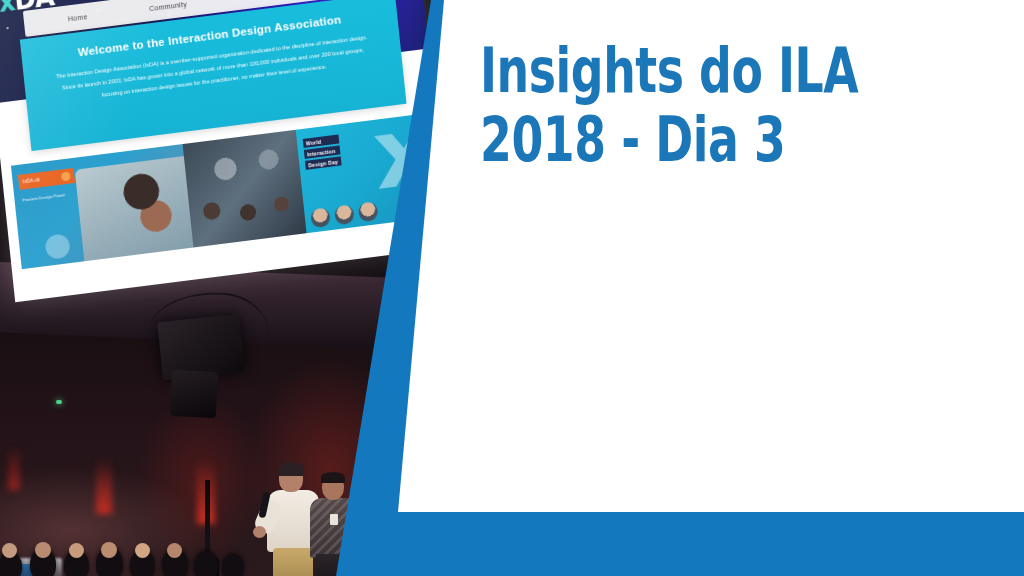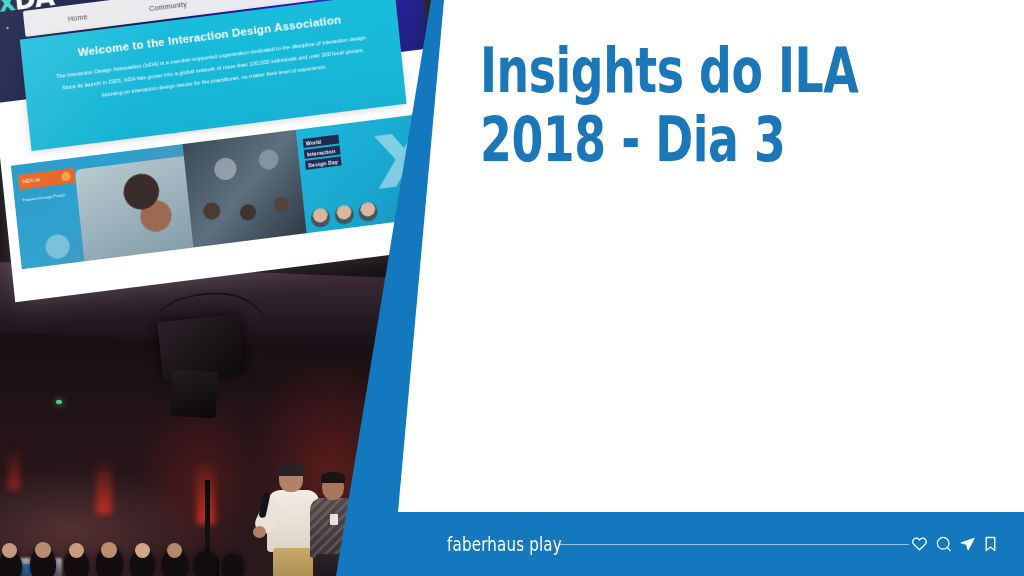--- a/index.html
+++ b/index.html
@@ -606,41 +606,14 @@
       <div class="screen-glare"></div>
     </div>
   </div>
 
   <div class="blue-area"></div>
 
   <div class="white-card">
     <div class="title"><span>Insights do ILA</span><br><span>2018 - Dia 3</span></div>
   </div>
 
-  <div class="footer">
-    <div class="footer-brand">faberhaus play</div>
-    <div class="footer-rule"></div>
-    <div class="footer-icons">
-      <span>
-        <svg width="17" height="17" viewBox="0 0 24 24" fill="none" stroke="#ffffff" stroke-width="1.8" stroke-linejoin="round">
-          <path d="M12 20.2 3.9 12.3a4.9 4.9 0 0 1 0-7 4.9 4.9 0 0 1 7 0l1.1 1.1 1.1-1.1a4.9 4.9 0 0 1 7 0 4.9 4.9 0 0 1 0 7z"></path>
-        </svg>
-      </span>
-      <span>
-        <svg width="17" height="17" viewBox="0 0 24 24" fill="none" stroke="#ffffff" stroke-width="1.8" stroke-linecap="round">
-          <circle cx="11.5" cy="11" r="8.2"></circle>
-          <path d="M17.4 17.2 21.3 21.4"></path>
-        </svg>
-      </span>
-      <span>
-        <svg width="17" height="17" viewBox="0 0 24 24" fill="#ffffff" stroke="#ffffff" stroke-width="1.4" stroke-linejoin="round">
-          <path d="M21.5 4 2.6 10.4l8 2.3 2.3 8z"></path>
-        </svg>
-      </span>
-      <span>
-        <svg width="15" height="17" viewBox="0 0 20 24" fill="none" stroke="#ffffff" stroke-width="1.9" stroke-linejoin="round">
-          <path d="M4 2.8h12v18.4l-6-5-6 5z"></path>
-        </svg>
-      </span>
-    </div>
-  </div>
 
 </div>
 
 </body></html>

